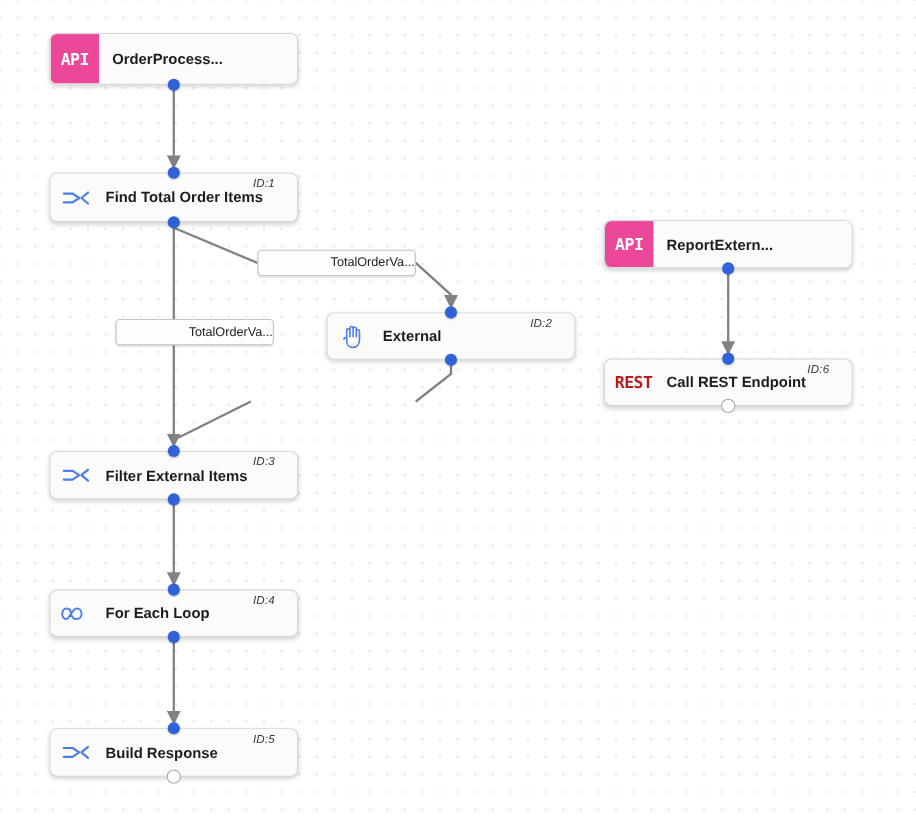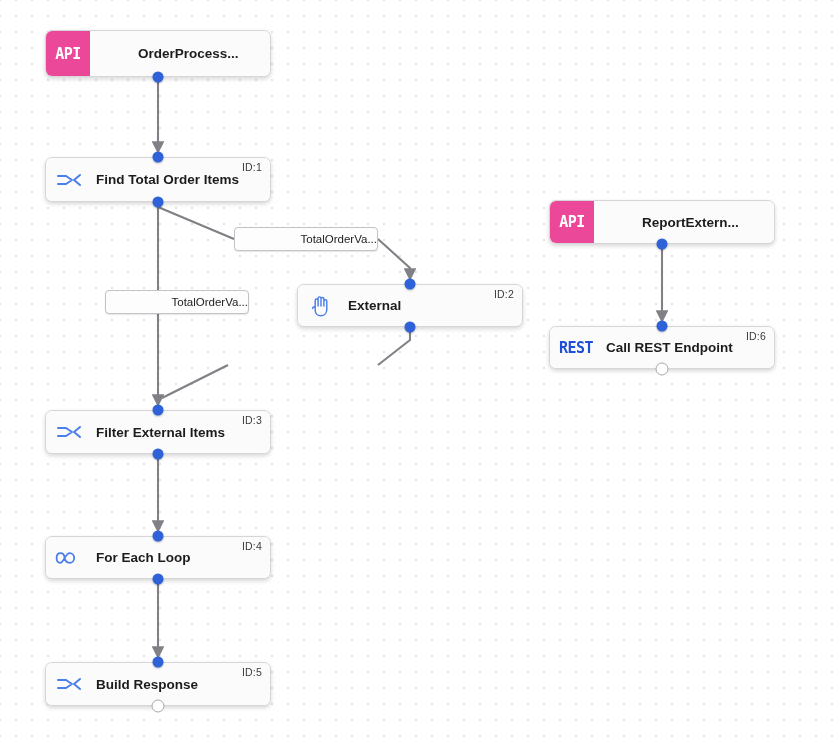--- a/index.html
+++ b/index.html
@@ -66,21 +66,21 @@
     font-size: 15px;
     font-weight: bold;
     letter-spacing: -0.5px;
   }
   .badge-rest {
     width: 52px;
     flex: 0 0 52px;
     display: flex;
     align-items: center;
     justify-content: center;
-    color: #1d4ed8;
+    color: #b91c1c;
     font-family: "DejaVu Sans Mono", monospace;
     font-size: 15px;
     font-weight: bold;
     letter-spacing: -0.5px;
   }
   .badge-icon {
     width: 46px;
     flex: 0 0 46px;
     display: flex;
     align-items: center;
@@ -88,30 +88,31 @@
     color: #4b7ee8;
   }
 
   .node-title {
     font-size: 13.5px;
     font-weight: bold;
     color: #1c1c1e;
     white-space: nowrap;
     padding-left: 4px;
   }
-  .badge-api + .node-title { padding-left: 12px; margin-left: 36px; }
+  .badge-api + .node-title { padding-left: 12px; }
 
   .node-id {
     position: absolute;
     top: 3px;
-    right: 8px;
+    right: 20px;
     font-size: 10.5px;
     color: #3a3a3c;
     font-family: "Liberation Sans", sans-serif;
     letter-spacing: 0.2px;
+    font-style: italic;
   }
 
   
   .port {
     position: absolute;
     width: 11px;
     height: 11px;
     border-radius: 50%;
     background: #2f62d8;
     transform: translate(-50%, -50%);

